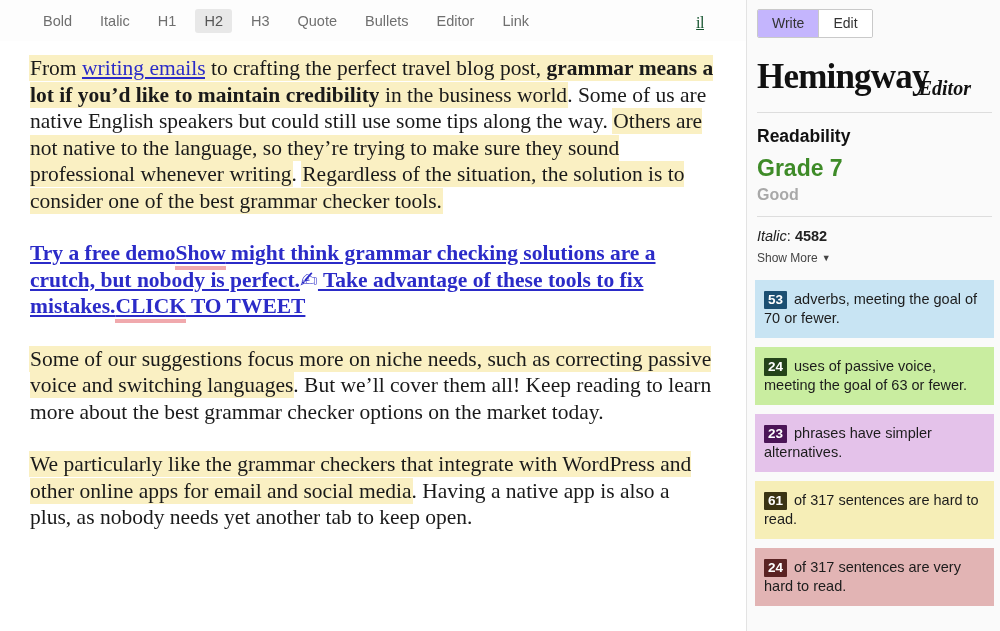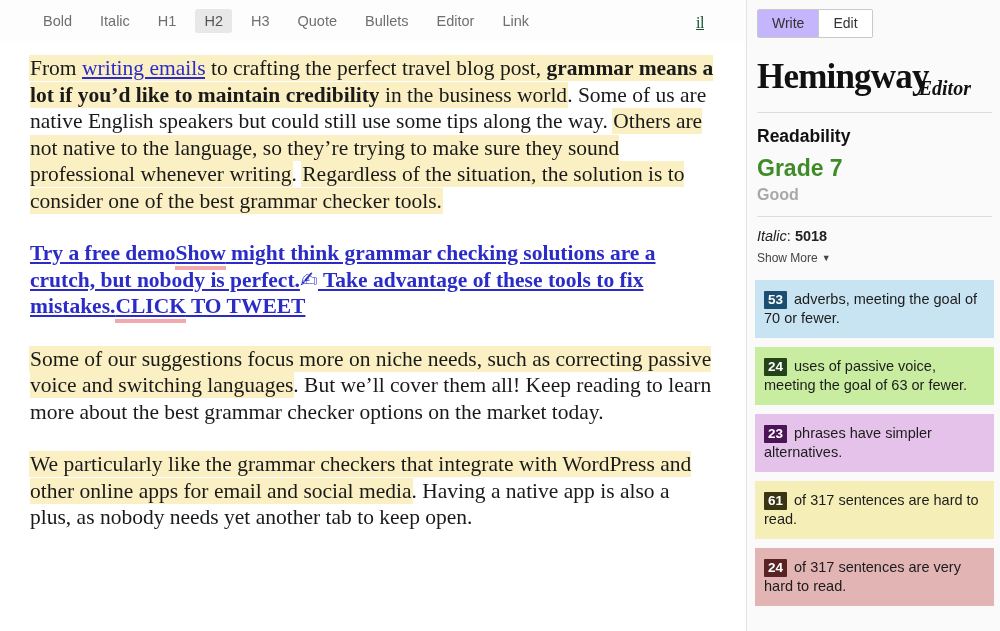--- a/index.html
+++ b/index.html
@@ -272,21 +272,21 @@
     <div class="brand"><span>Hemingway</span><span class="sub">Editor</span></div>
 
     <div class="divider"></div>
 
     <div class="sec-title">Readability</div>
     <div class="grade" style="color: rgb(62, 139, 40);">Grade 7</div>
     <div class="grade-note">Good</div>
 
     <div class="divider"></div>
 
-    <div class="words"><span class="lbl">Italic</span><span>: </span><span class="val">5018</span></div>
+    <div class="words"><span class="lbl">Italic</span><span>: </span><span class="val">4582</span></div>
 
     <div class="show-more"><span>Show More</span><span class="caret">▼</span></div>
 
     <div class="stats">
 
       <div class="stat" style="background: rgb(200, 228, 243);"><span class="badge" style="background: rgb(27, 79, 114);">53</span><span> adverbs, meeting the goal of 70 or fewer.</span></div>
 
       <div class="stat" style="background: rgb(201, 237, 160);"><span class="badge" style="background: rgb(36, 67, 26);">24</span><span> uses of passive voice, meeting the goal of 63 or fewer.</span></div>
 
       <div class="stat" style="background: rgb(228, 194, 234);"><span class="badge" style="background: rgb(75, 20, 87);">23</span><span> phrases have simpler alternatives.</span></div>

